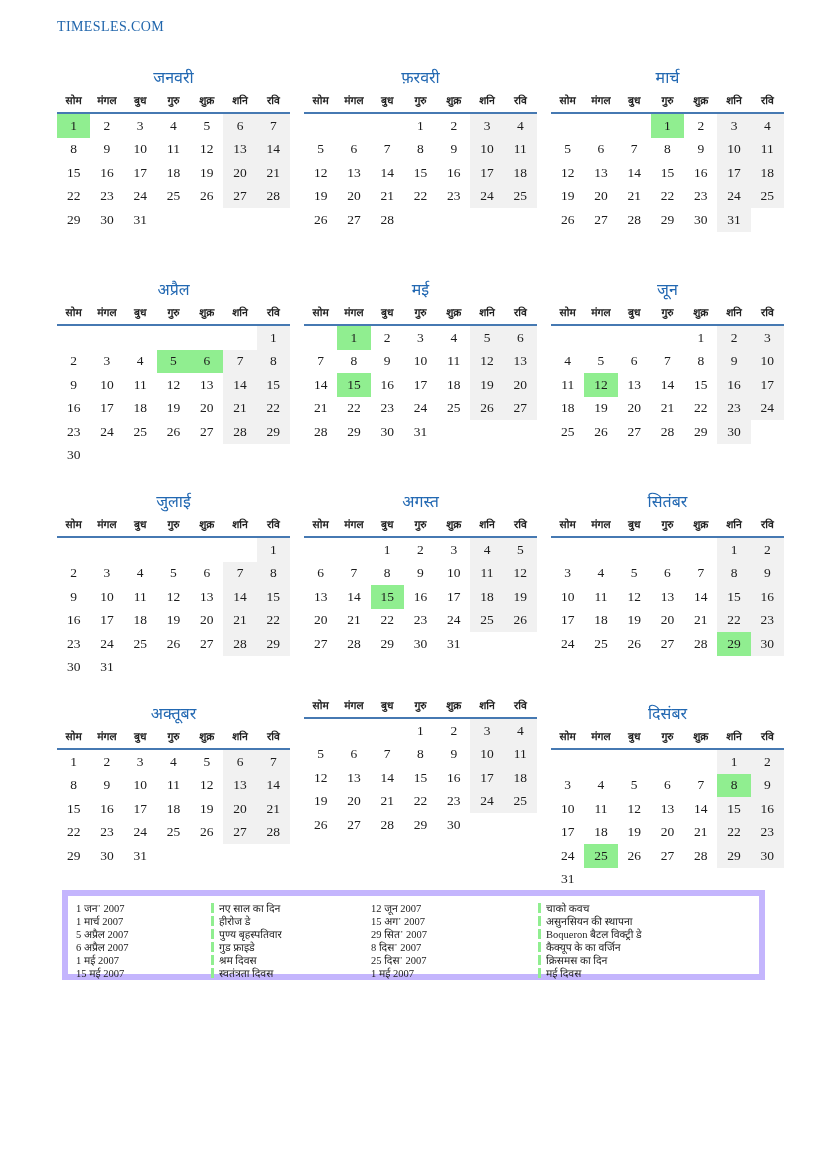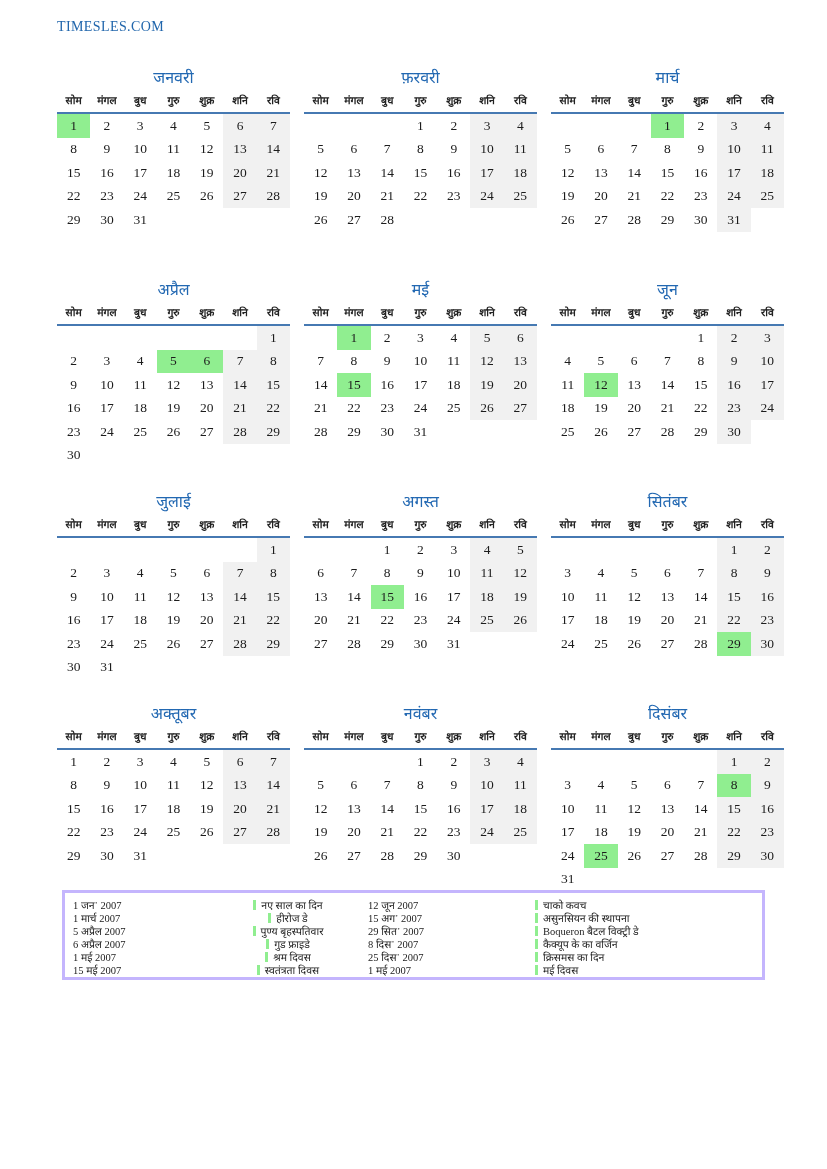--- a/index.html
+++ b/index.html
@@ -21,26 +21,26 @@
     padding:0 0 5px 0;border-bottom:2px solid #4679b2;
   }
   table.cal td{
     height:23.5px;font-size:13.5px;color:#1c1c1c;text-align:center;vertical-align:middle;
     padding:0;
   }
   td.weekend{background:#f1f1f1;}
   td.holiday{background:#90ee90;}
   .legend{
     position:absolute;top:890px;left:62px;width:703px;height:90px;
-    border:3px solid #c4b5fd;box-sizing:border-box;display:flex;padding-top:6px;
+    border:6px solid #c4b5fd;box-sizing:border-box;display:flex;padding-top:6px;
   }
   .lcol{font-size:10.5px;color:#222;line-height:13px;}
   .lcol .line{height:13px;white-space:nowrap;}
   .lc1{width:135px;padding-left:8px;}
-  .lc2{width:160px;text-align:center;}
+  .lc2{width:160px;}
   .lc3{width:167px;}
   .lc4{flex:1;}
   .hmark{display:inline-block;width:3px;height:10px;background:#90ee90;
     margin-right:5px;vertical-align:-1px;}
 </style>
 </head>
 <body>
 
 <div class="header">
   <a class="site-link" href="#">TIMESLES.COM</a>
@@ -689,21 +689,20 @@
             <td>31</td>
             <td></td>
             <td></td>
             <td></td>
             <td></td>
           </tr>
         </tbody>
       </table>
     </div>
     <div class="month">
-      <div class="month-title">नवंबर</div>
       <table class="cal">
         <thead>
           <tr>
             <th>सोम</th>
             <th>मंगल</th>
             <th>बुध</th>
             <th>गुरु</th>
             <th>शुक्र</th>
             <th>शनि</th>
             <th>रवि</th>

